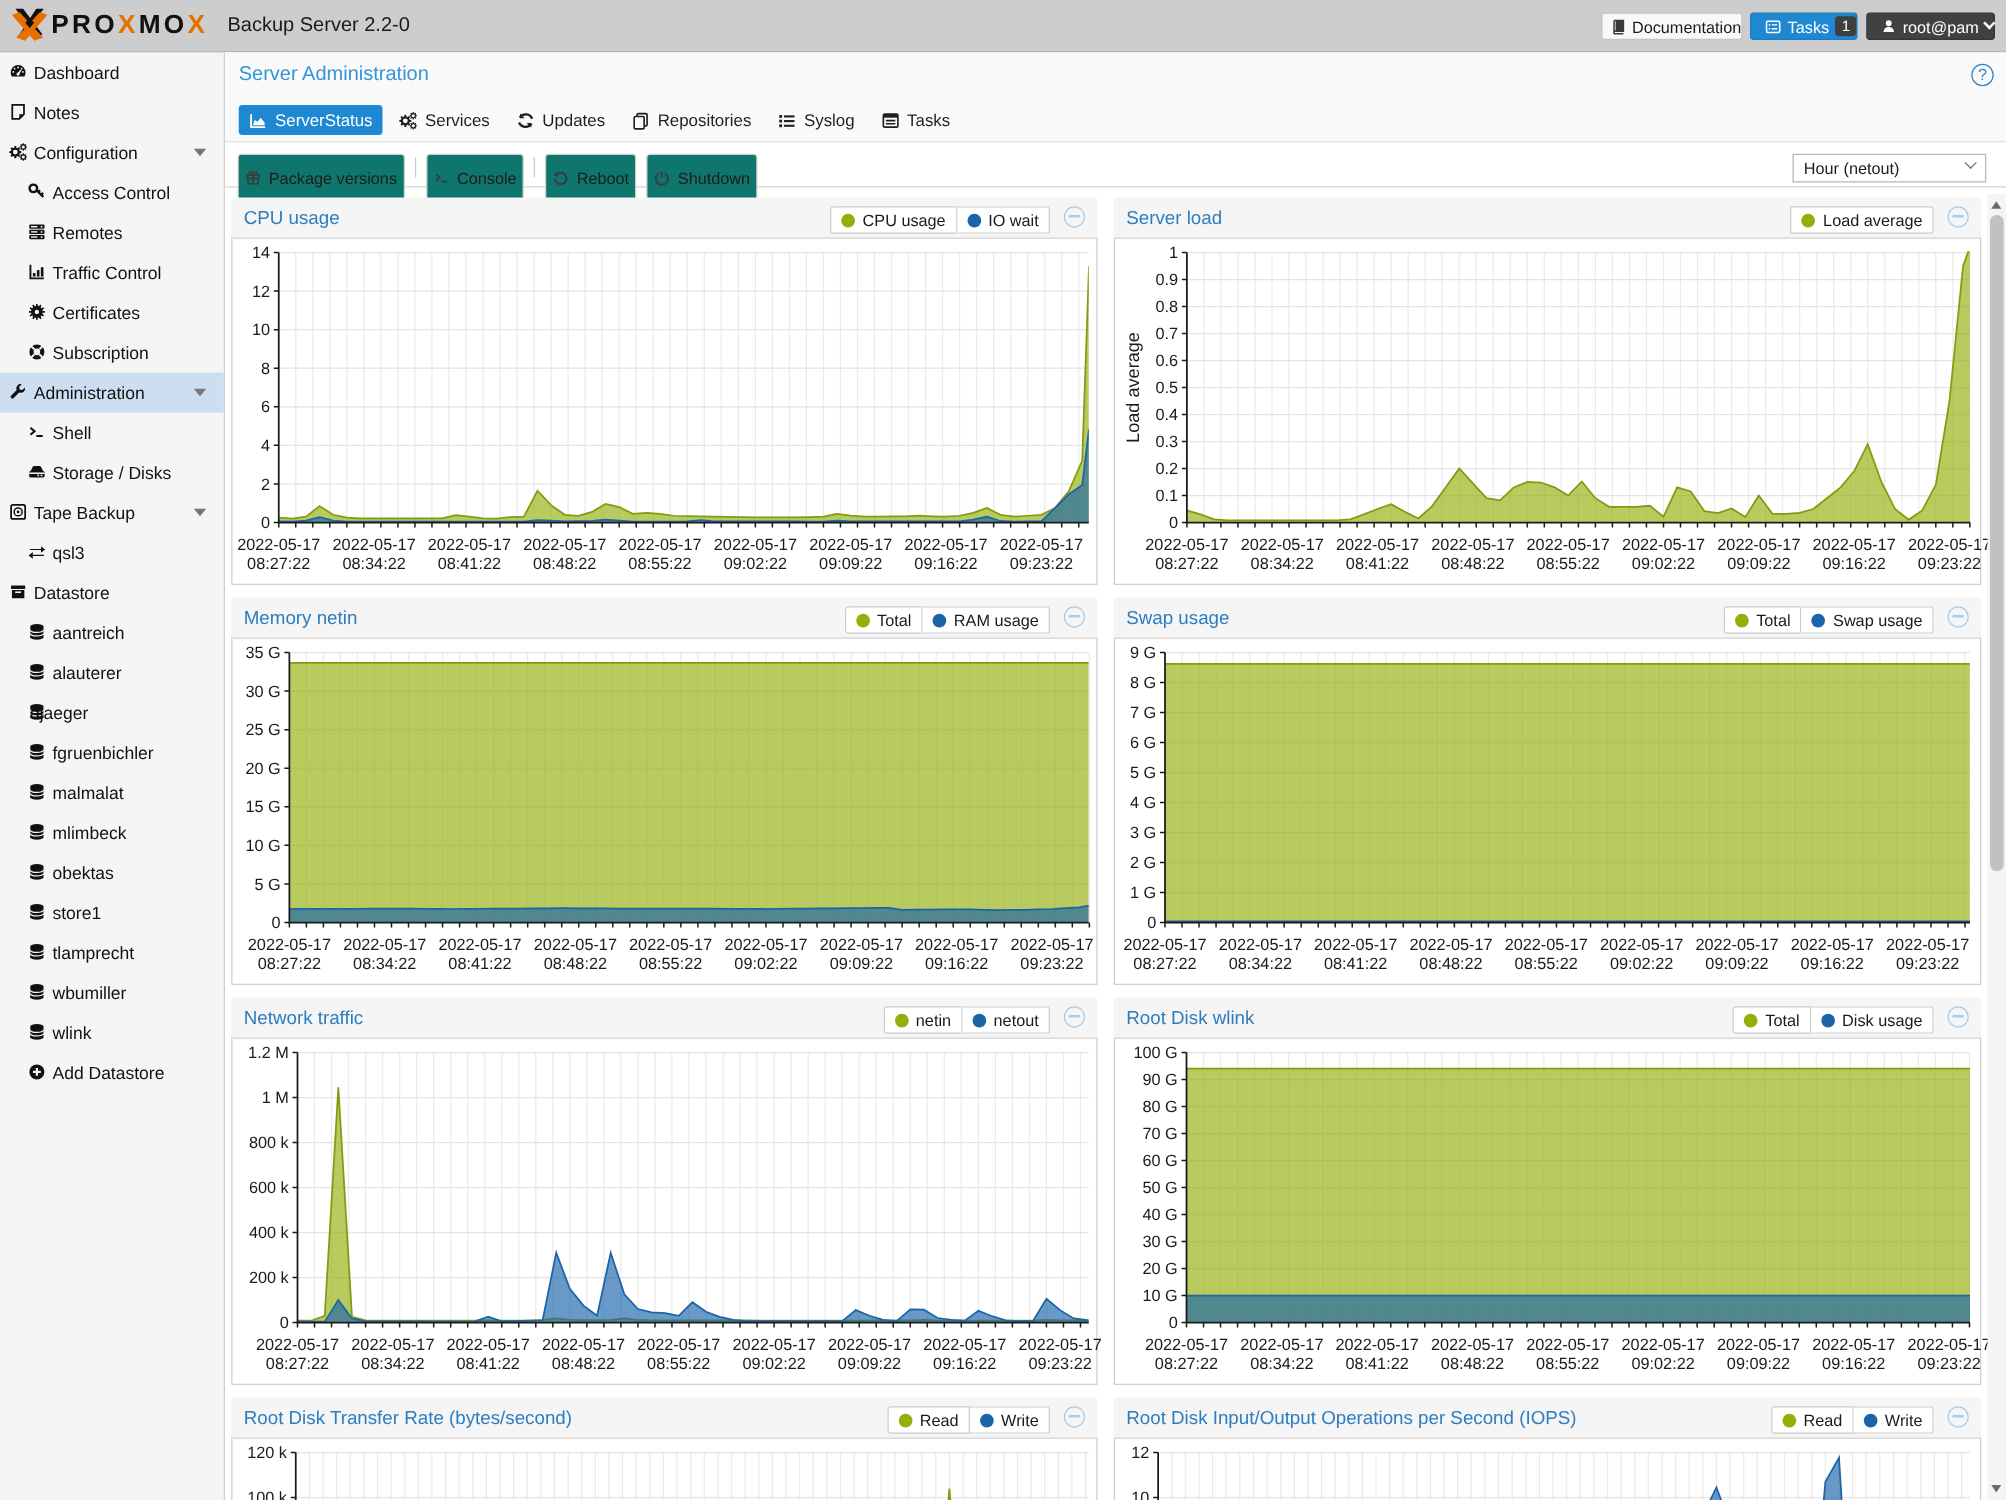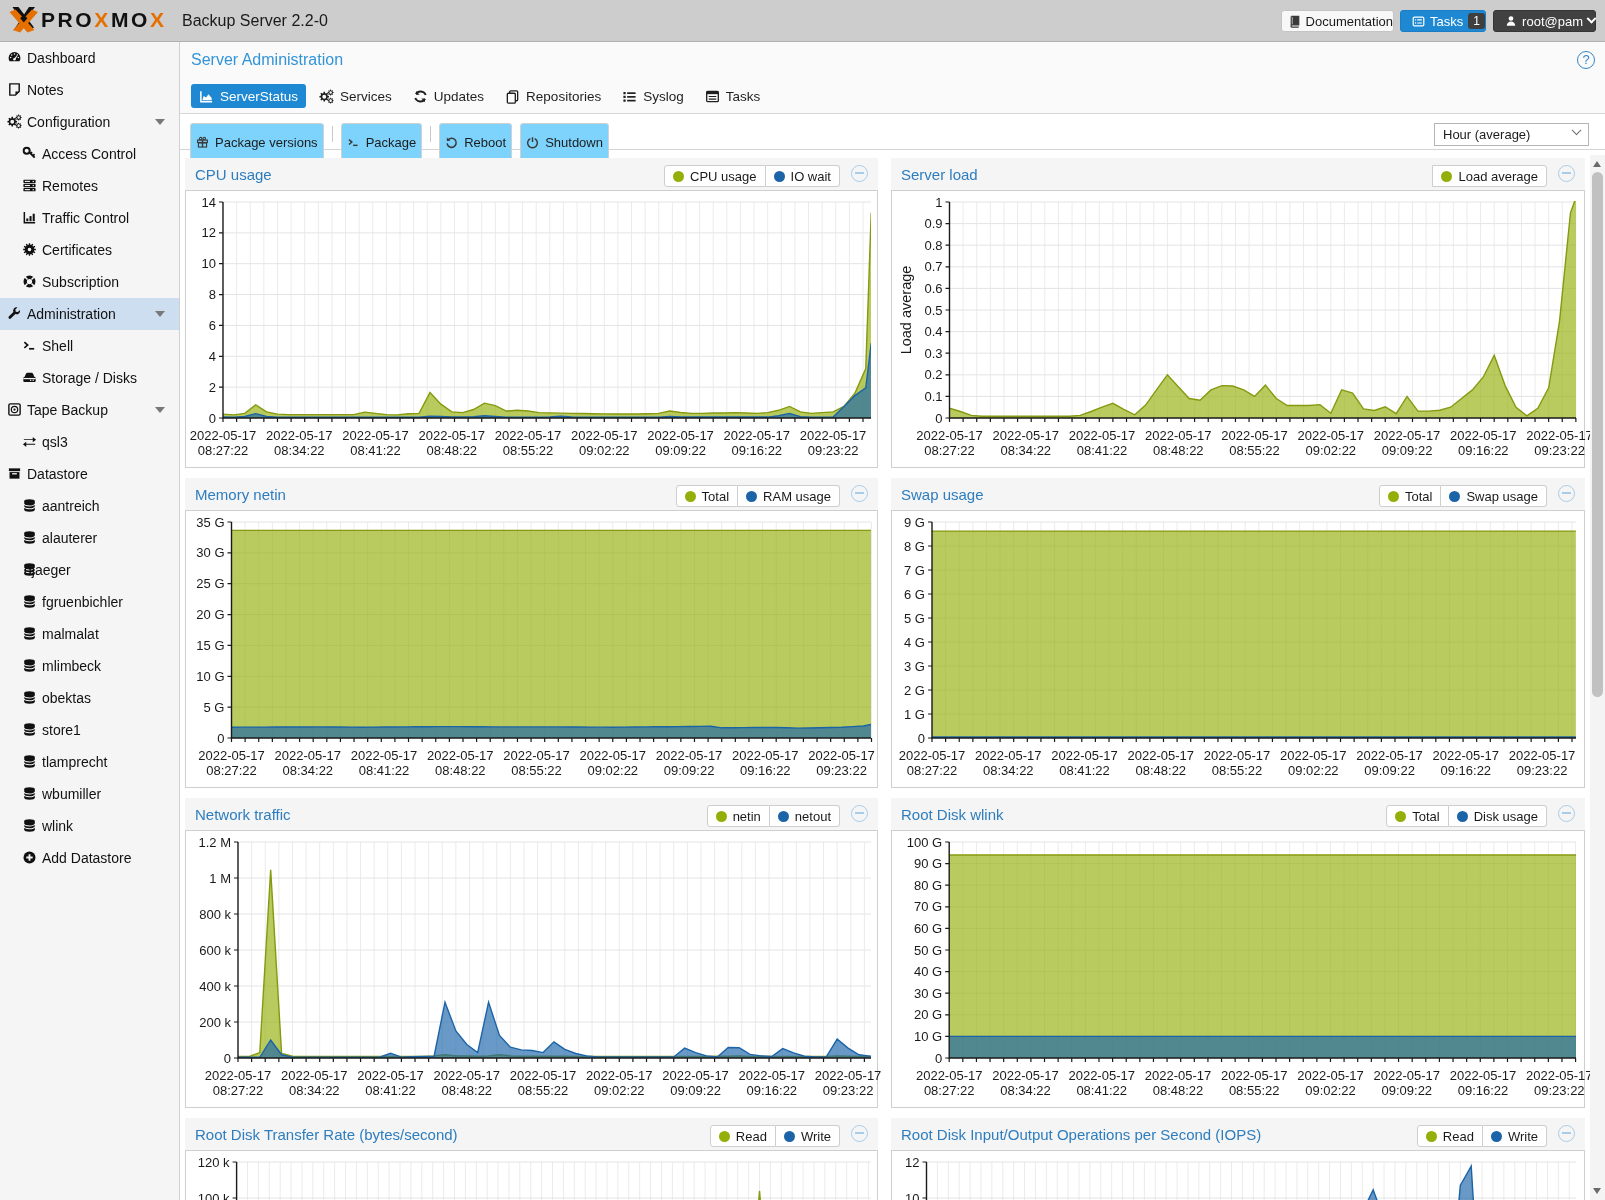--- a/index.html
+++ b/index.html
@@ -16,21 +16,21 @@
 #content{position:absolute;left:180px;top:42px;width:1425px;height:1158px;background:#fff}
 #ptitlebar{position:absolute;left:180px;top:42px;width:1425px;height:71px;background:#fafafa}
 #ptitle{position:absolute;left:191px;top:51px;font-size:16px;color:#3394d8}
 #helpc{position:absolute;left:1577px;top:51px;width:18px;height:18px;border:1.5px solid #3586c8;border-radius:50%;color:#3586c8;font-size:13px;text-align:center;line-height:15px}
 #tabs{position:absolute;left:191px;top:84px;height:24px;display:flex;gap:0}
 .tab{height:24px;display:flex;align-items:center;gap:6px;font-size:13.5px;color:#1f1f1f;padding:0 8px;border-radius:3px}
 .tab.active{background:#1e88d2;color:#fff}
 .tab:not(.active){margin-left:5px}
 #tabbar-line{position:absolute;left:180px;top:113px;width:1425px;height:1px;background:#d8d8d8}
 #toolbar{position:absolute;left:180px;top:114px;width:1425px;height:36px;background:#fff;border-bottom:1px solid #d4d4d4;font-size:0}
-.tbtn{position:relative;display:inline-flex;margin:9px 0 0 8px;height:38px;align-items:center;gap:6px;background:#7dd3fc;border:1px solid #d0d0d0;border-radius:3px;font-size:13px;color:#1c1c1c;padding:0 5px}
+.tbtn{position:relative;display:inline-flex;margin:9px 0 0 8px;height:38px;align-items:center;gap:6px;background:#0f766e;border:1px solid #d0d0d0;border-radius:3px;font-size:13px;color:#1c1c1c;padding:0 5px}
 .tbtn:first-child{margin-left:10px}
 .tsep{display:inline-block;width:1px;height:16px;background:#c9c9c9;margin:12px 0 0 8px;vertical-align:top}
 #combo{position:absolute;right:16px;top:9px;width:155px;height:23px;background:#fff;border:1px solid #b5b5b5;font-size:13px;color:#1c1c1c;display:flex;align-items:center;padding:0 8px;justify-content:space-between}
 .cpick{width:7px;height:7px;border-right:1.6px solid #6e6e6e;border-bottom:1.6px solid #6e6e6e;transform:rotate(45deg) translate(-3px,-3px)}
 .panel{position:absolute}
 .ptitle{position:absolute;left:0;top:0;right:0;height:33px;background:#f5f5f5;font-size:15px;color:#2d7dbf;padding:8px 0 0 10px}
 .pbody{position:absolute;background:#fff;border:1px solid #cfcfcf}
 .legend{position:absolute;display:flex;z-index:5}
 .lgb{display:inline-flex;height:22px;align-items:center;gap:6px;background:#fff;border:1px solid #cecece;font-size:13px;color:#1a1a1a;padding:0 8px}
 .lgb:first-child{border-radius:3px 0 0 3px}
@@ -381,39 +381,39 @@
         <circle cx="10.2" cy="3.3" r="1.6" fill="none" stroke="#3a3a3a" stroke-width="1.3"></circle>
       </svg>
       <span>Package versions</span>
     </span>
 <span class="tsep"></span>
 <span class="tbtn">
       <svg width="13" height="13" viewBox="0 0 16 16" style="" xmlns="http://www.w3.org/2000/svg">
         <path d="M2.5 4.5 6 7.5 2.5 10.5" fill="none" stroke="#3a3a3a" stroke-width="1.8"></path>
         <path d="M7.5 11.5H13" stroke="#3a3a3a" stroke-width="1.8"></path>
       </svg>
-      <span>Package</span>
+      <span>Console</span>
     </span>
 <span class="tsep"></span>
 <span class="tbtn">
       <svg width="13" height="13" viewBox="0 0 16 16" style="" xmlns="http://www.w3.org/2000/svg">
         <path d="M3.4 5.4A5.6 5.6 0 1 1 2.6 9" fill="none" stroke="#3a3a3a" stroke-width="1.9"></path>
         <path d="M2.2 1.8v4.4h4.4z" fill="#3a3a3a"></path>
       </svg>
       <span>Reboot</span>
     </span>
 <span class="tbtn">
       <svg width="13" height="13" viewBox="0 0 16 16" style="" xmlns="http://www.w3.org/2000/svg">
         <path d="M5.3 3.2a6 6 0 1 0 5.4 0" fill="none" stroke="#3a3a3a" stroke-width="1.8"></path>
         <path d="M8 1.5v6" stroke="#3a3a3a" stroke-width="1.8"></path>
       </svg>
       <span>Shutdown</span>
     </span>
 <span id="combo">
-      <span>Hour (average)</span>
+      <span>Hour (netout)</span>
       <span class="cpick"></span>
     </span>
 </div>
 <div class="panel" style="left:185px;top:158px;width:693px;height:310px">
     <div class="ptitle">CPU usage</div>
   </div>
 <div class="legend" style="right:765px;top:165px">
     <span class="lgb"><span class="dot" style="background:#94ae0a"></span>CPU usage</span>
     <span class="lgb"><span class="dot" style="background:#1c64a8"></span>IO wait</span>
   </div>

